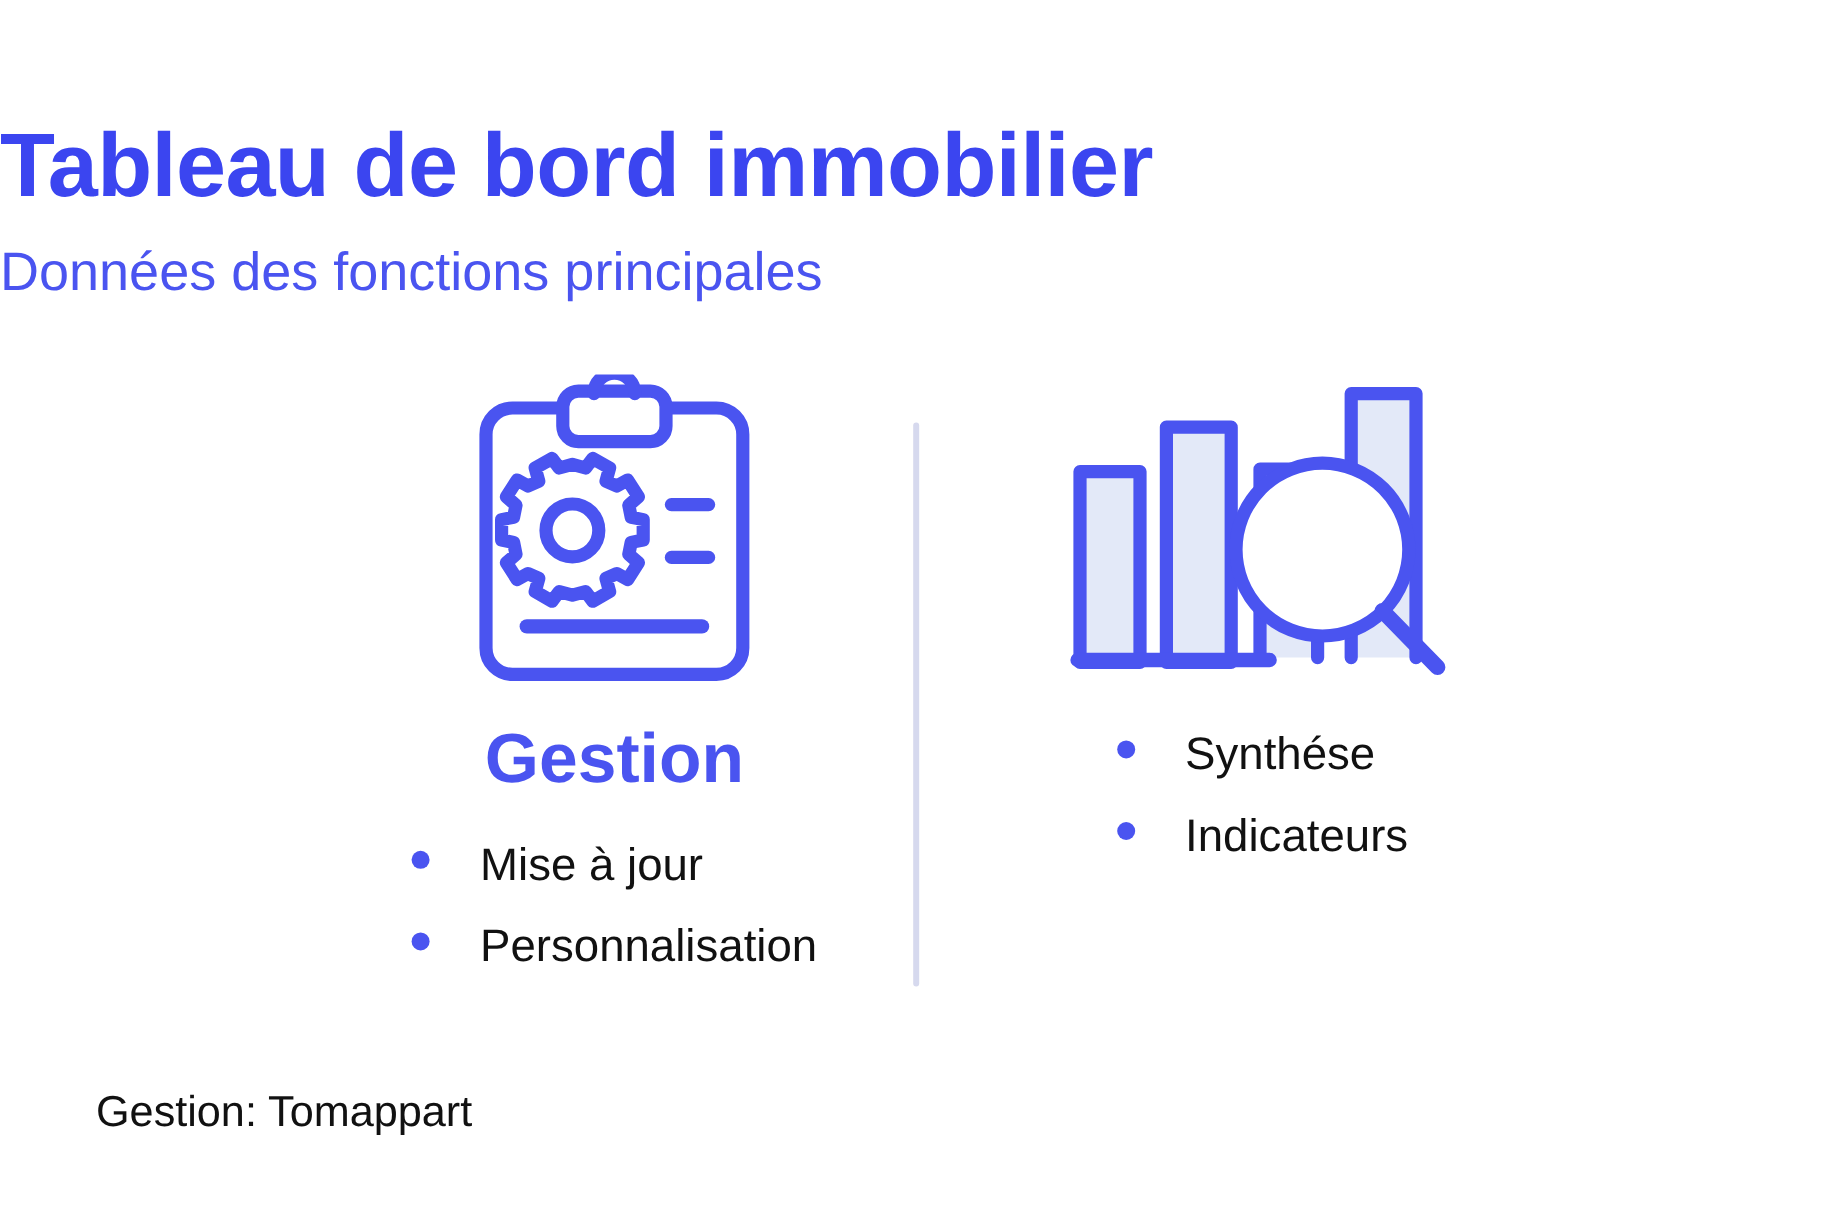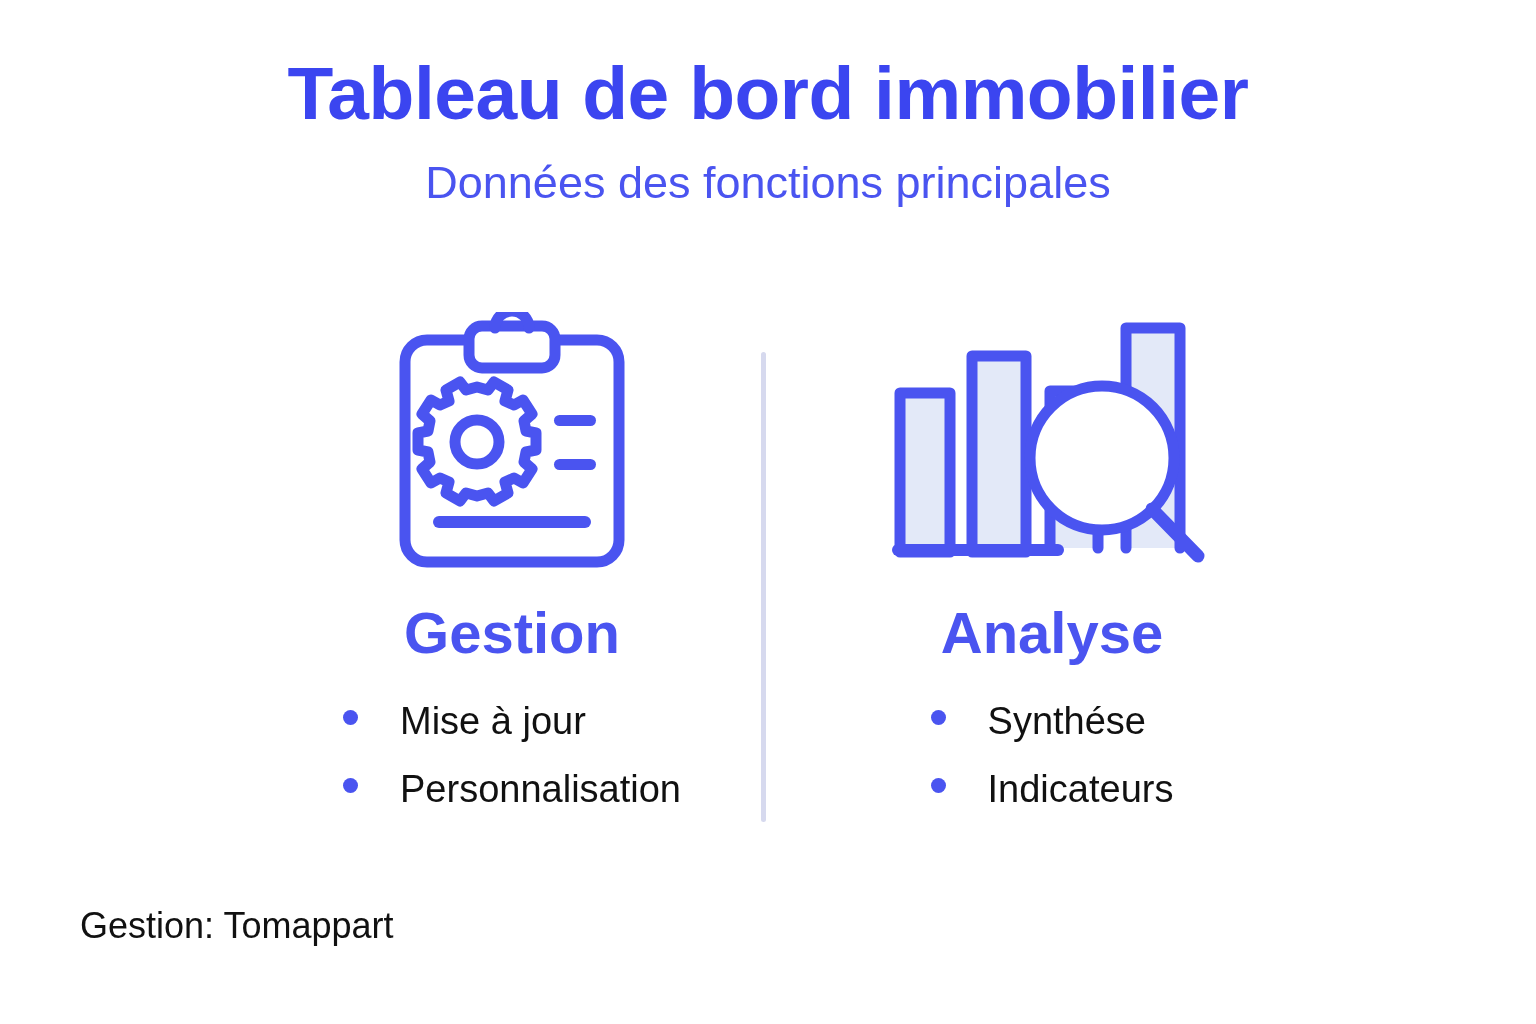--- a/index.html
+++ b/index.html
@@ -5,21 +5,21 @@
   * { margin:0; padding:0; box-sizing:border-box; }
   html, body { width:1536px; height:1024px; }
   body {
     background:#FFFFFF;
     font-family:"Liberation Sans", sans-serif;
     position:relative;
     overflow:hidden;
   }
 
   
-  #header { width:100%; padding-top:56px; text-align:center; }
+  #header { width:100%; padding-top:100px; }
   #page-title {
     font-size:75px;
     font-weight:bold;
     letter-spacing:-0.5px;
     color:#3B45F0;
     line-height:1.0;
     white-space:nowrap;
   }
   #page-subtitle {
     margin-top:28px;
@@ -193,21 +193,20 @@
 
         <rect x="10" y="85" width="50" height="159" fill="#E3E9F8" stroke="#4A54F0" stroke-width="11" stroke-linejoin="round"></rect>
 
         <rect x="2" y="236" width="172" height="12" rx="6" fill="#4A54F0"></rect>
 
         <circle cx="212" cy="150" r="72" fill="#FFFFFF" stroke="#4A54F0" stroke-width="11"></circle>
         <line x1="262" y1="201" x2="308" y2="248" stroke="#4A54F0" stroke-width="13" stroke-linecap="round"></line>
       </svg>
     </div>
 
-    <div class="col-heading">Analyse</div>
 
     <ul class="bullets">
       <li>
         <span class="bullet-dot"></span>
         <span>Synthése</span>
       </li>
       <li>
         <span class="bullet-dot"></span>
         <span>Indicateurs</span>
       </li>

